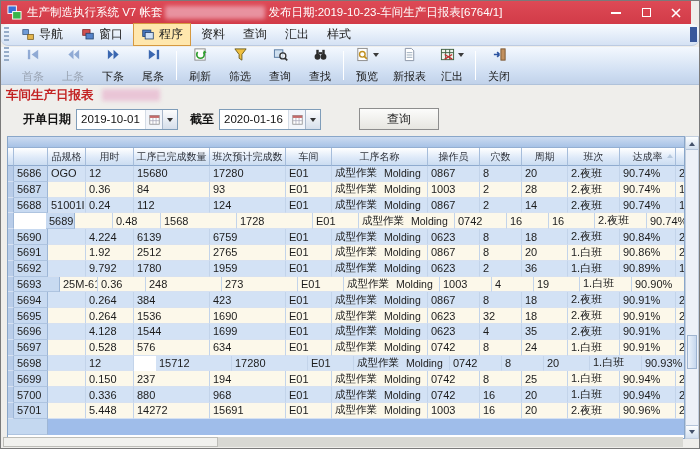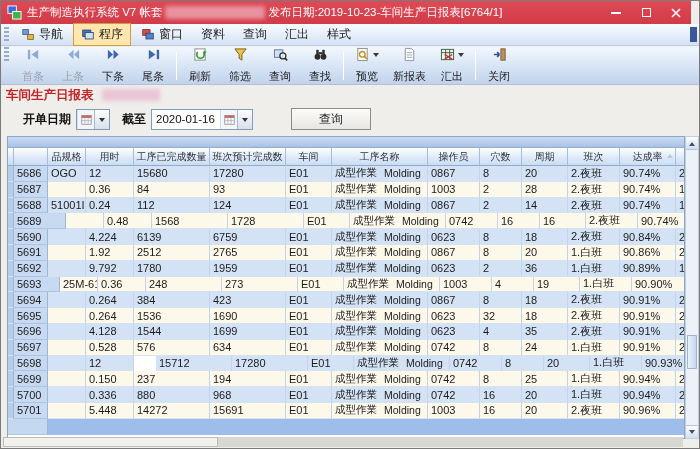--- a/index.html
+++ b/index.html
@@ -17,21 +17,21 @@
   .title-blur { width:100px; height:13px; margin:0 3px; background:#f0b4c2; opacity:.7;
                 filter:blur(2px); border-radius:2px; flex:none; }
   .win-controls { margin-left:auto; display:flex; align-items:center; height:100%; }
   .win-btn { width:30px; height:100%; display:flex; align-items:center; justify-content:center; cursor:default; }
   .glyph-min { width:10px; border-top:2px solid #fff; }
   .glyph-max { width:9px; height:9px; border:1.4px solid #fff; }
 
   
   .menubar { position:absolute; top:23px; left:0; right:0; height:22px;
              background:linear-gradient(#f7fbff,#d5e2f4); border-bottom:1px solid #bccbe2;
-             display:flex; align-items:center; font-size:12px; color:#222; }
+             display:flex; align-items:center; font-size:12px; color:#222;border-radius:7px; }
   .grip { width:5px; height:15px; margin:0 4px 0 3px; flex:none;
           background:repeating-linear-gradient(to bottom,#97adc9 0 2px,transparent 2px 4px); }
   .menu-item { display:flex; align-items:center; gap:4px; padding:2px 7px; margin:0 1px;
                border:1px solid transparent; cursor:default; }
   .menu-item.active { background:#ffe7ad; border-color:#d6993f; }
   .overflow-btn { margin-left:auto; width:7px; height:15px; background:#39589b; margin-right:2px; flex:none; }
 
   
   .toolbar { position:absolute; top:46px; left:0; right:0; height:38px;
              background:linear-gradient(#f3f8fe,#cfdef2 70%,#c1d2ea); border-bottom:1px solid #b0c2da;
@@ -140,39 +140,39 @@
     <span class="grip"></span>
   <div class="menu-item">
         <span style="display: flex;">
           <svg width="13" height="13" viewBox="0 0 16 16">
             <rect x="1" y="2" width="7" height="6" fill="#6f9bd8" stroke="#3c5a82"></rect>
             <rect x="7" y="8" width="7" height="6" fill="#e5b64e" stroke="#7a6024"></rect>
           </svg>
         </span>
         <span>导航</span>
       </div>
+      <div class="menu-item">
+        <span style="display: flex;">
+          <svg width="14" height="13" viewBox="0 0 16 16">
+            <rect x="1.5" y="2" width="9" height="7" fill="#d05050" stroke="#7c2626"></rect>
+            <rect x="5.5" y="6.5" width="9" height="7" fill="#5583ca" stroke="#24436e"></rect>
+          </svg>
+        </span>
+        <span>窗口</span>
+      </div>
       <div class="menu-item active">
         <span style="display: flex;">
           <svg width="14" height="13" viewBox="0 0 16 16">
             <rect x="1.5" y="2.5" width="10" height="8" fill="#4a78c0" stroke="#22406c"></rect>
             <rect x="4.5" y="5.5" width="10" height="8" fill="#cfe0f5" stroke="#22406c"></rect>
           </svg>
         </span>
         <span>程序</span>
       </div>
       <div class="menu-item">
-        <span style="display: flex;">
-          <svg width="14" height="13" viewBox="0 0 16 16">
-            <rect x="1.5" y="2" width="9" height="7" fill="#d05050" stroke="#7c2626"></rect>
-            <rect x="5.5" y="6.5" width="9" height="7" fill="#5583ca" stroke="#24436e"></rect>
-          </svg>
-        </span>
-        <span>窗口</span>
-      </div>
-      <div class="menu-item">
         <span>资料</span>
       </div>
       <div class="menu-item">
         <span>查询</span>
       </div>
       <div class="menu-item">
         <span>汇出</span>
       </div>
       <div class="menu-item">
         <span>样式</span>
@@ -332,20 +332,21 @@
     </div>
 
   <div class="report-row">
     <span class="report-title">车间生产日报表</span>
     <span class="report-blur"></span>
   </div>
 
   <div class="filter-row">
     <span class="flabel lab1">开单日期</span>
     <span class="date-input">
+      <span class="date-text">2019-10-01</span>
       <span class="cal-btn">
         <svg width="11" height="11" viewBox="0 0 14 14">
             <rect x="1" y="2" width="12" height="11" fill="#fff" stroke="#8a8a8a"></rect>
             <rect x="1" y="2" width="12" height="3" fill="#c56a6a"></rect>
             <line x1="5" y1="5" x2="5" y2="13" stroke="#aab"></line>
             <line x1="9" y1="5" x2="9" y2="13" stroke="#aab"></line>
             <line x1="1" y1="8.5" x2="13" y2="8.5" stroke="#aab"></line>
           </svg>
       </span>
       <span class="dd-btn">
@@ -442,21 +443,21 @@
           </div>
           <div class="cell" style="width: 52px;">0867</div>
           <div class="cell" style="width: 42px;">2</div>
           <div class="cell" style="width: 46px;">14</div>
           <div class="cell" style="width: 52px;">2.夜班</div>
           <div class="cell" style="width: 56px;">90.74%</div>
           <div class="cell" style="width: 30px;">1</div>
         </div>
         <div class="grow row-cream">
           <div class="cell indcol" style="width: 6px;"></div>
-          <div class="cell numcol" style="width: 52px;">5689</div>
+          <div class="cell numcol" style="width: 29px; margin-left: 32px;">5689</div>
           <div class="cell" style="width: 38px;"></div>
           <div class="cell" style="width: 48px;">0.48</div>
           <div class="cell" style="width: 76px;">1568</div>
           <div class="cell" style="width: 76px;">1728</div>
           <div class="cell" style="width: 46px;">E01</div>
           <div class="cell process" style="width: 96px;">
             <span>成型作業</span>
             <span class="en">Molding</span>
           </div>
           <div class="cell" style="width: 52px;">0742</div>

